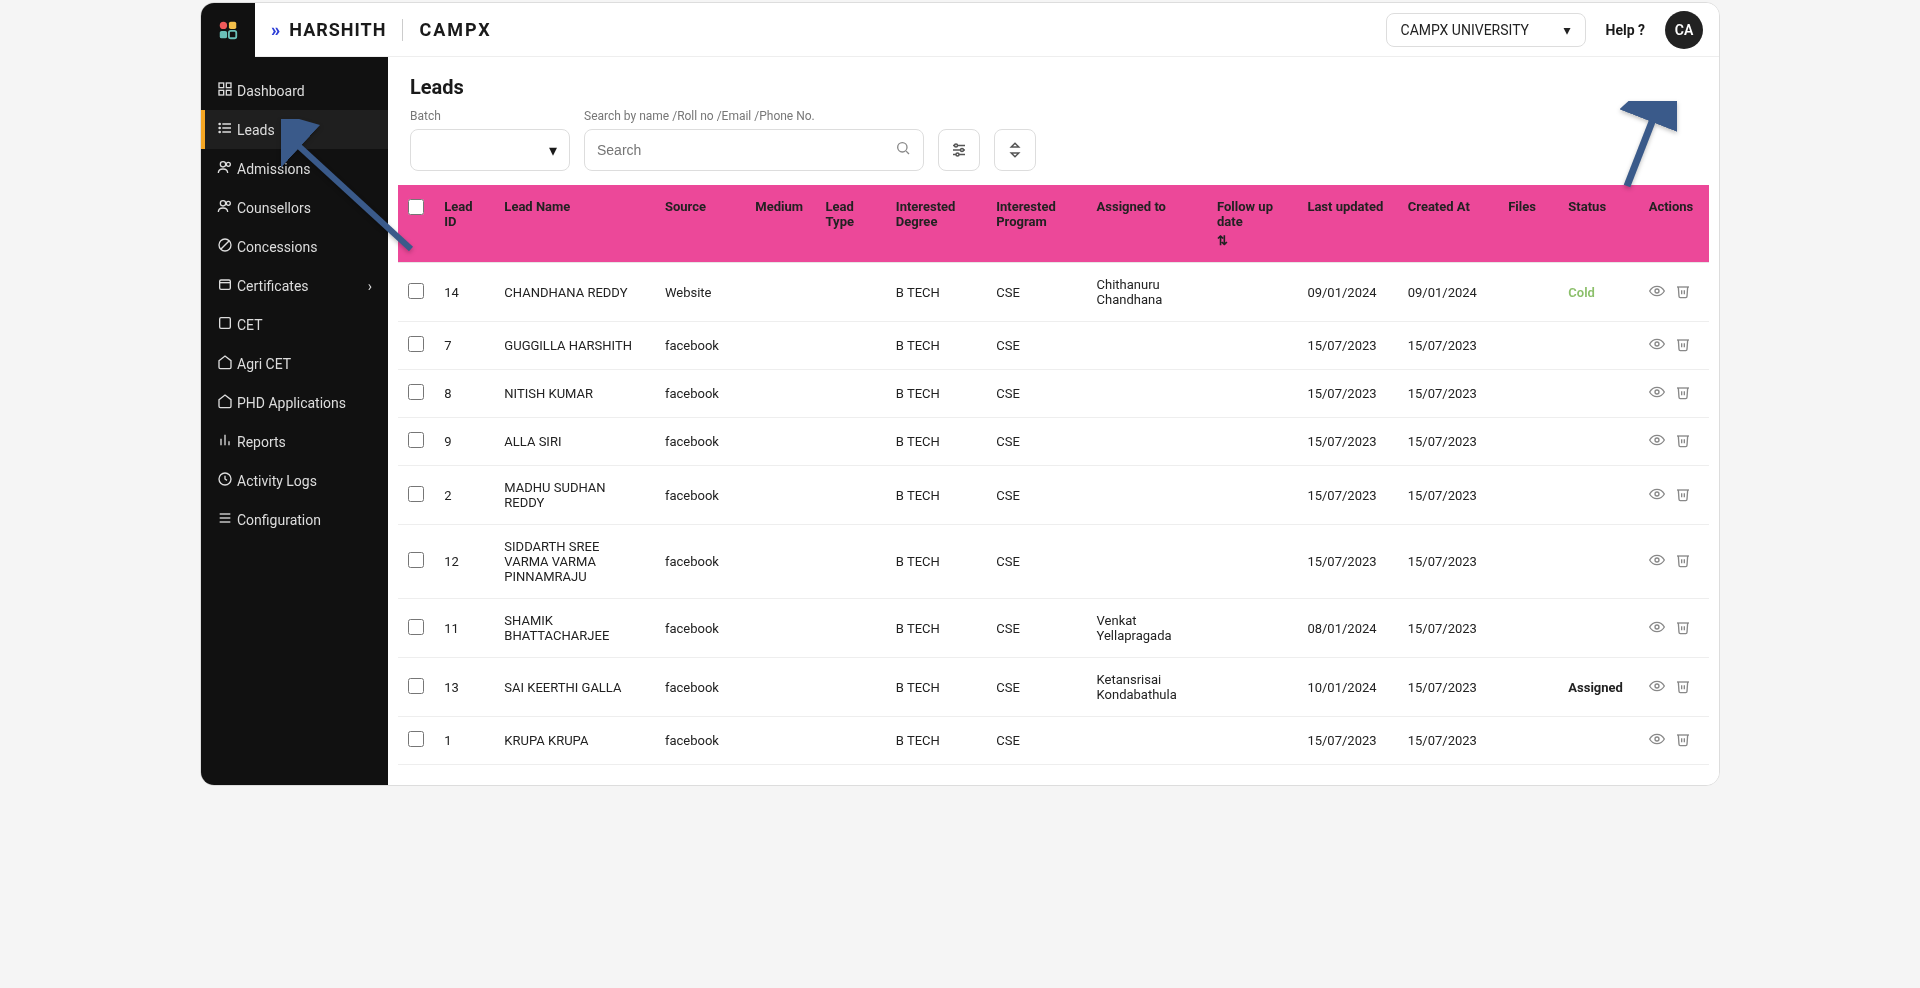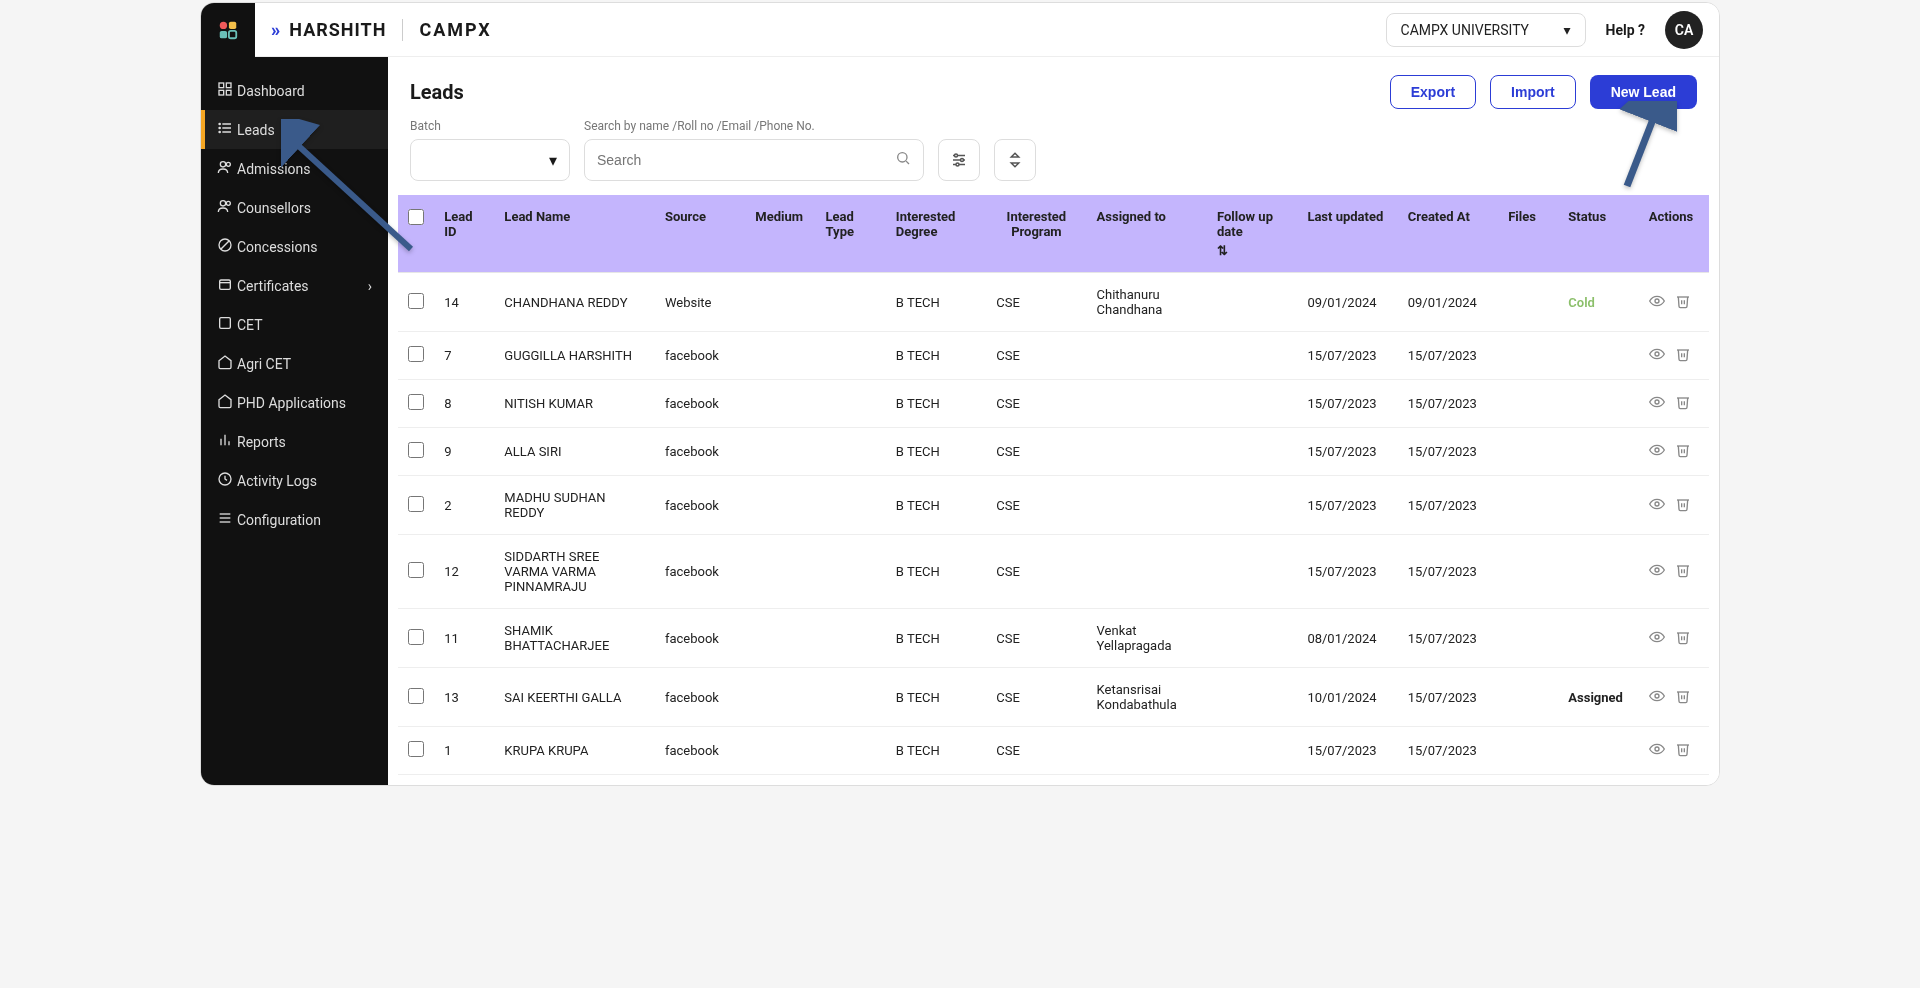--- a/index.html
+++ b/index.html
@@ -34,21 +34,21 @@
   .field { display:flex; flex-direction:column; gap:6px; }
   .field-label { font-size:12px; color:#777; }
   .control { border:1px solid #ddd; border-radius:8px; height:42px; display:flex; align-items:center; padding:0 12px; background:#fff; }
   .batch-select { width:160px; justify-content:flex-end; }
   .search-box { width:340px; position:relative; }
   .search-box input { border:none; outline:none; width:100%; font-size:14px; background:transparent; }
   .search-box .sicn { position:absolute; right:12px; top:50%; transform:translateY(-50%); color:#888; }
   .icon-btn { width:42px; height:42px; border:1px solid #ddd; border-radius:8px; display:flex; align-items:center; justify-content:center; cursor:pointer; color:#555; }
   .table-wrap { flex:1; overflow:auto; padding:0 10px; }
   table { width:100%; border-collapse:collapse; font-size:13px; }
-  thead th { background:#c4b5fd; text-align:left; padding:14px 10px; font-weight:700; color:#222; border-bottom:1px solid #e6e6e6; position:sticky; top:0; vertical-align:top; }
+  thead th { background:#ec4899; text-align:left; padding:14px 10px; font-weight:700; color:#222; border-bottom:1px solid #e6e6e6; position:sticky; top:0; vertical-align:top; }
   tbody td { padding:14px 10px; border-bottom:1px solid #eee; color:#222; vertical-align:middle; }
   .chk { width:34px; }
   input[type=checkbox] { width:16px; height:16px; }
   .status-cold { color:#8bbf6a; font-weight:600; }
   .status-assigned { font-weight:700; }
   .row-actions { display:flex; gap:10px; color:#888; }
   .row-actions svg { width:16px; height:16px; cursor:pointer; }
   .sort-ic { display:inline-block; margin-top:4px; }
   .arrow { position:absolute; pointer-events:none; }
   .arrow svg { filter: drop-shadow(0 2px 2px rgba(0,0,0,0.25)); }
@@ -176,25 +176,20 @@
             <line x1="4" y1="12" x2="20" y2="12"></line>
             <line x1="4" y1="18" x2="20" y2="18"></line>
           </svg></span>
         <span>Configuration</span>
       </div>
     </div>
 
   <div class="main">
     <div class="page-head">
       <div class="page-title">Leads</div>
-      <div class="head-actions">
-        <button class="btn btn-outline">Export</button>
-        <button class="btn btn-outline">Import</button>
-        <button class="btn btn-primary">New Lead</button>
-      </div>
     </div>
 
     <div class="filter-row">
       <div class="field">
         <span class="field-label">Batch</span>
         <div class="control batch-select">
           <span>▾</span>
         </div>
       </div>
       <div class="field">
@@ -230,21 +225,21 @@
       <table>
         <thead>
             <tr id="thead-row">
               <th class="chk"><input type="checkbox" style=""></th>
               <th style="width: 60px;">Lead ID</th>
               <th style="width: 160px;">Lead Name</th>
               <th style="width: 90px;">Source</th>
               <th style="width: 70px;">Medium</th>
               <th style="width: 70px;">Lead Type</th>
               <th style="width: 100px;">Interested Degree</th>
-              <th style="width: 100px; text-align: center;">Interested Program</th>
+              <th style="width: 100px;">Interested Program</th>
               <th style="width: 120px;">Assigned to</th>
               <th style="width: 90px;">Follow up date<br><span class="sort-ic">⇅</span></th>
               <th style="width: 100px;">Last updated</th>
               <th style="width: 100px;">Created At</th>
               <th style="width: 60px;">Files</th>
               <th style="width: 80px;">Status</th>
               <th style="width: 70px;">Actions</th>
             </tr>
           </thead>
         <tbody id="tbody">

